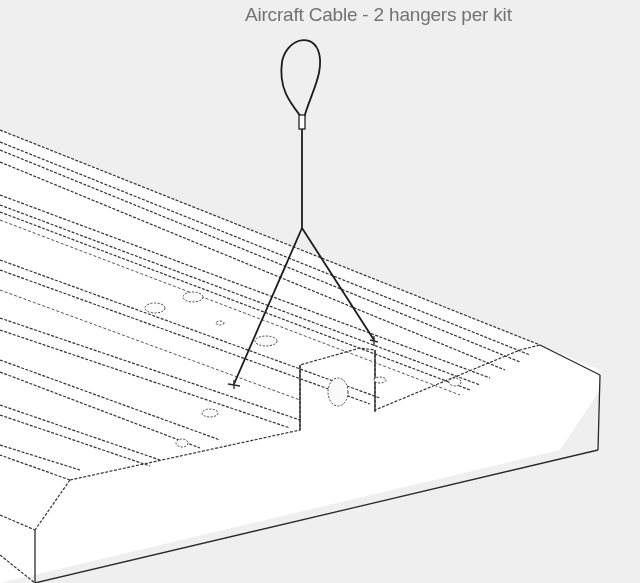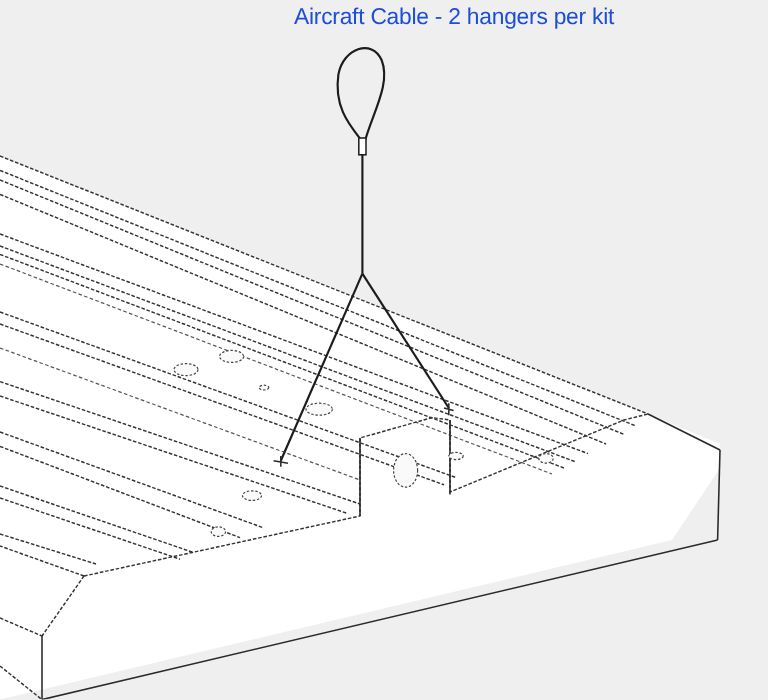--- a/index.html
+++ b/index.html
@@ -1,17 +1,17 @@
 <!DOCTYPE html>
 <html><head>
 <meta charset="utf-8">
 <style>
   html, body { margin: 0; padding: 0; }
   body { width: 640px; height: 583px; background: #efefef; overflow: hidden; position: relative; font-family: "Liberation Sans", sans-serif; }
-  #caption { position: absolute; left: 245px; top: 4px; font-size: 19px; color: #1d4ed8; white-space: nowrap; letter-spacing: -0.2px; }
+  #caption { position: absolute; left: 245px; top: 4px; font-size: 19px; color: #737373; white-space: nowrap; letter-spacing: -0.2px; }
   svg { position: absolute; left: 0; top: 0; }
   .edge { fill: none; stroke: #2a2a2a; stroke-width: 1.3; }
   .dash { fill: none; stroke: #333; stroke-width: 1.2; stroke-dasharray: 3 1.5; }
   .dashl { fill: none; stroke: #555; stroke-width: 1; stroke-dasharray: 3 2; }
   .cable { fill: none; stroke: #1c1c1c; stroke-width: 1.8; }
   .face { fill: #ffffff; stroke: none; }
   .hole { fill: #fafafa; stroke: #444; stroke-width: 1; stroke-dasharray: 2 1.5; }
 </style>
 </head>
 <body>

